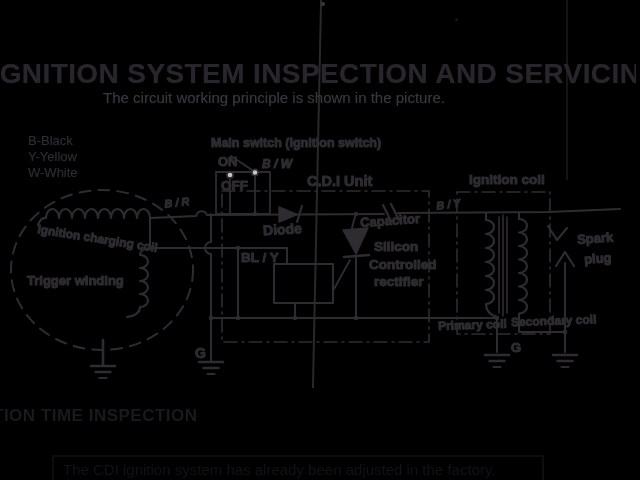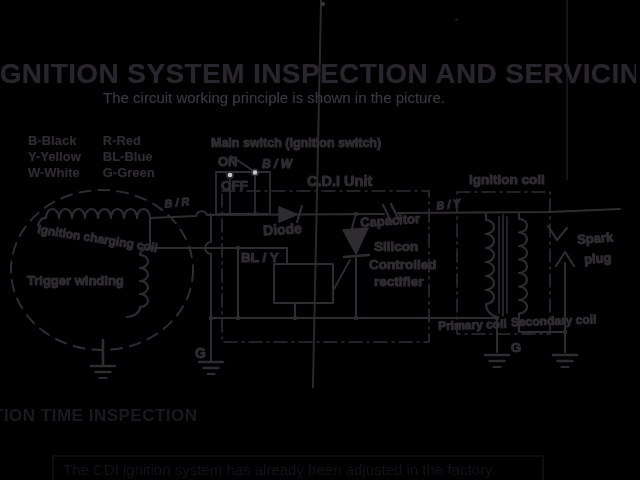--- a/index.html
+++ b/index.html
@@ -20,21 +20,21 @@
     position:absolute;top:58px;left:-14px;width:668px;text-align:center;
     font-size:28px;font-weight:700;letter-spacing:0.4px;color:#28262c;
     white-space:nowrap;text-shadow:0 0 1px rgba(45,42,48,0.55);
   }
   #subtitle{
     position:absolute;top:89px;left:0;width:548px;text-align:center;
     font-size:15px;color:#39373d;text-shadow:0 0 1px rgba(60,57,63,0.5);
   }
   #legend{
     position:absolute;top:133px;left:28px;display:flex;gap:22px;
-    font-size:13px;font-weight:700;color:#2e2c31;line-height:16px;
+    font-size:13px;font-weight:400;color:#2e2c31;line-height:16px;
     text-shadow:0 0 1px rgba(50,47,53,0.45);
   }
   #circuit{position:absolute;top:0;left:0;filter:blur(0.25px);}
   #circuit text{fill:#2e2c31;font-family:"Liberation Sans",sans-serif;font-weight:700;}
   #section-title{
     position:absolute;top:406px;left:-7px;font-size:17px;font-weight:700;
     letter-spacing:0.5px;color:#1a191d;white-space:nowrap;
   }
   #note-box{
     position:absolute;top:455px;left:52px;width:492px;height:40px;
@@ -53,25 +53,20 @@
   <div class="speck" style="left:455px;top:18px;width:3px;height:3px;opacity:0.4;"></div>
 
   <div id="title">GNITION SYSTEM INSPECTION AND SERVICIN</div>
   <div id="subtitle">The circuit working principle is shown in the picture.</div>
 
   <div id="legend">
     <div>
       <div>B-Black</div>
       <div>Y-Yellow</div>
       <div>W-White</div>
-    </div>
-    <div>
-      <div>R-Red</div>
-      <div>BL-Blue</div>
-      <div>G-Green</div>
     </div>
   </div>
 
   <svg id="circuit" width="640" height="480" viewBox="0 0 640 480" stroke="#2e2c31" fill="none" stroke-linecap="round" stroke-linejoin="round">
 
     <ellipse cx="102" cy="270" rx="91" ry="80" stroke-width="2" stroke-dasharray="11 8"></ellipse>
 
     <path stroke-width="2.2" d="M38 225 q3 -8 8 -7 M46 218 a6.5 9 0 1 1 13 0 a6.5 9 0 1 1 13 0 a6.5 9 0 1 1 13 0 a6.5 9 0 1 1 13 0 a6.5 9 0 1 1 13 0 a6.5 9 0 1 1 13 0 a6.5 9 0 1 1 13 0 a6.5 9 0 1 1 13 0"></path>
 
     <path stroke-width="2" d="M150 218 L196 216 a6 7 0 0 1 11 -1 L384 214"></path>

